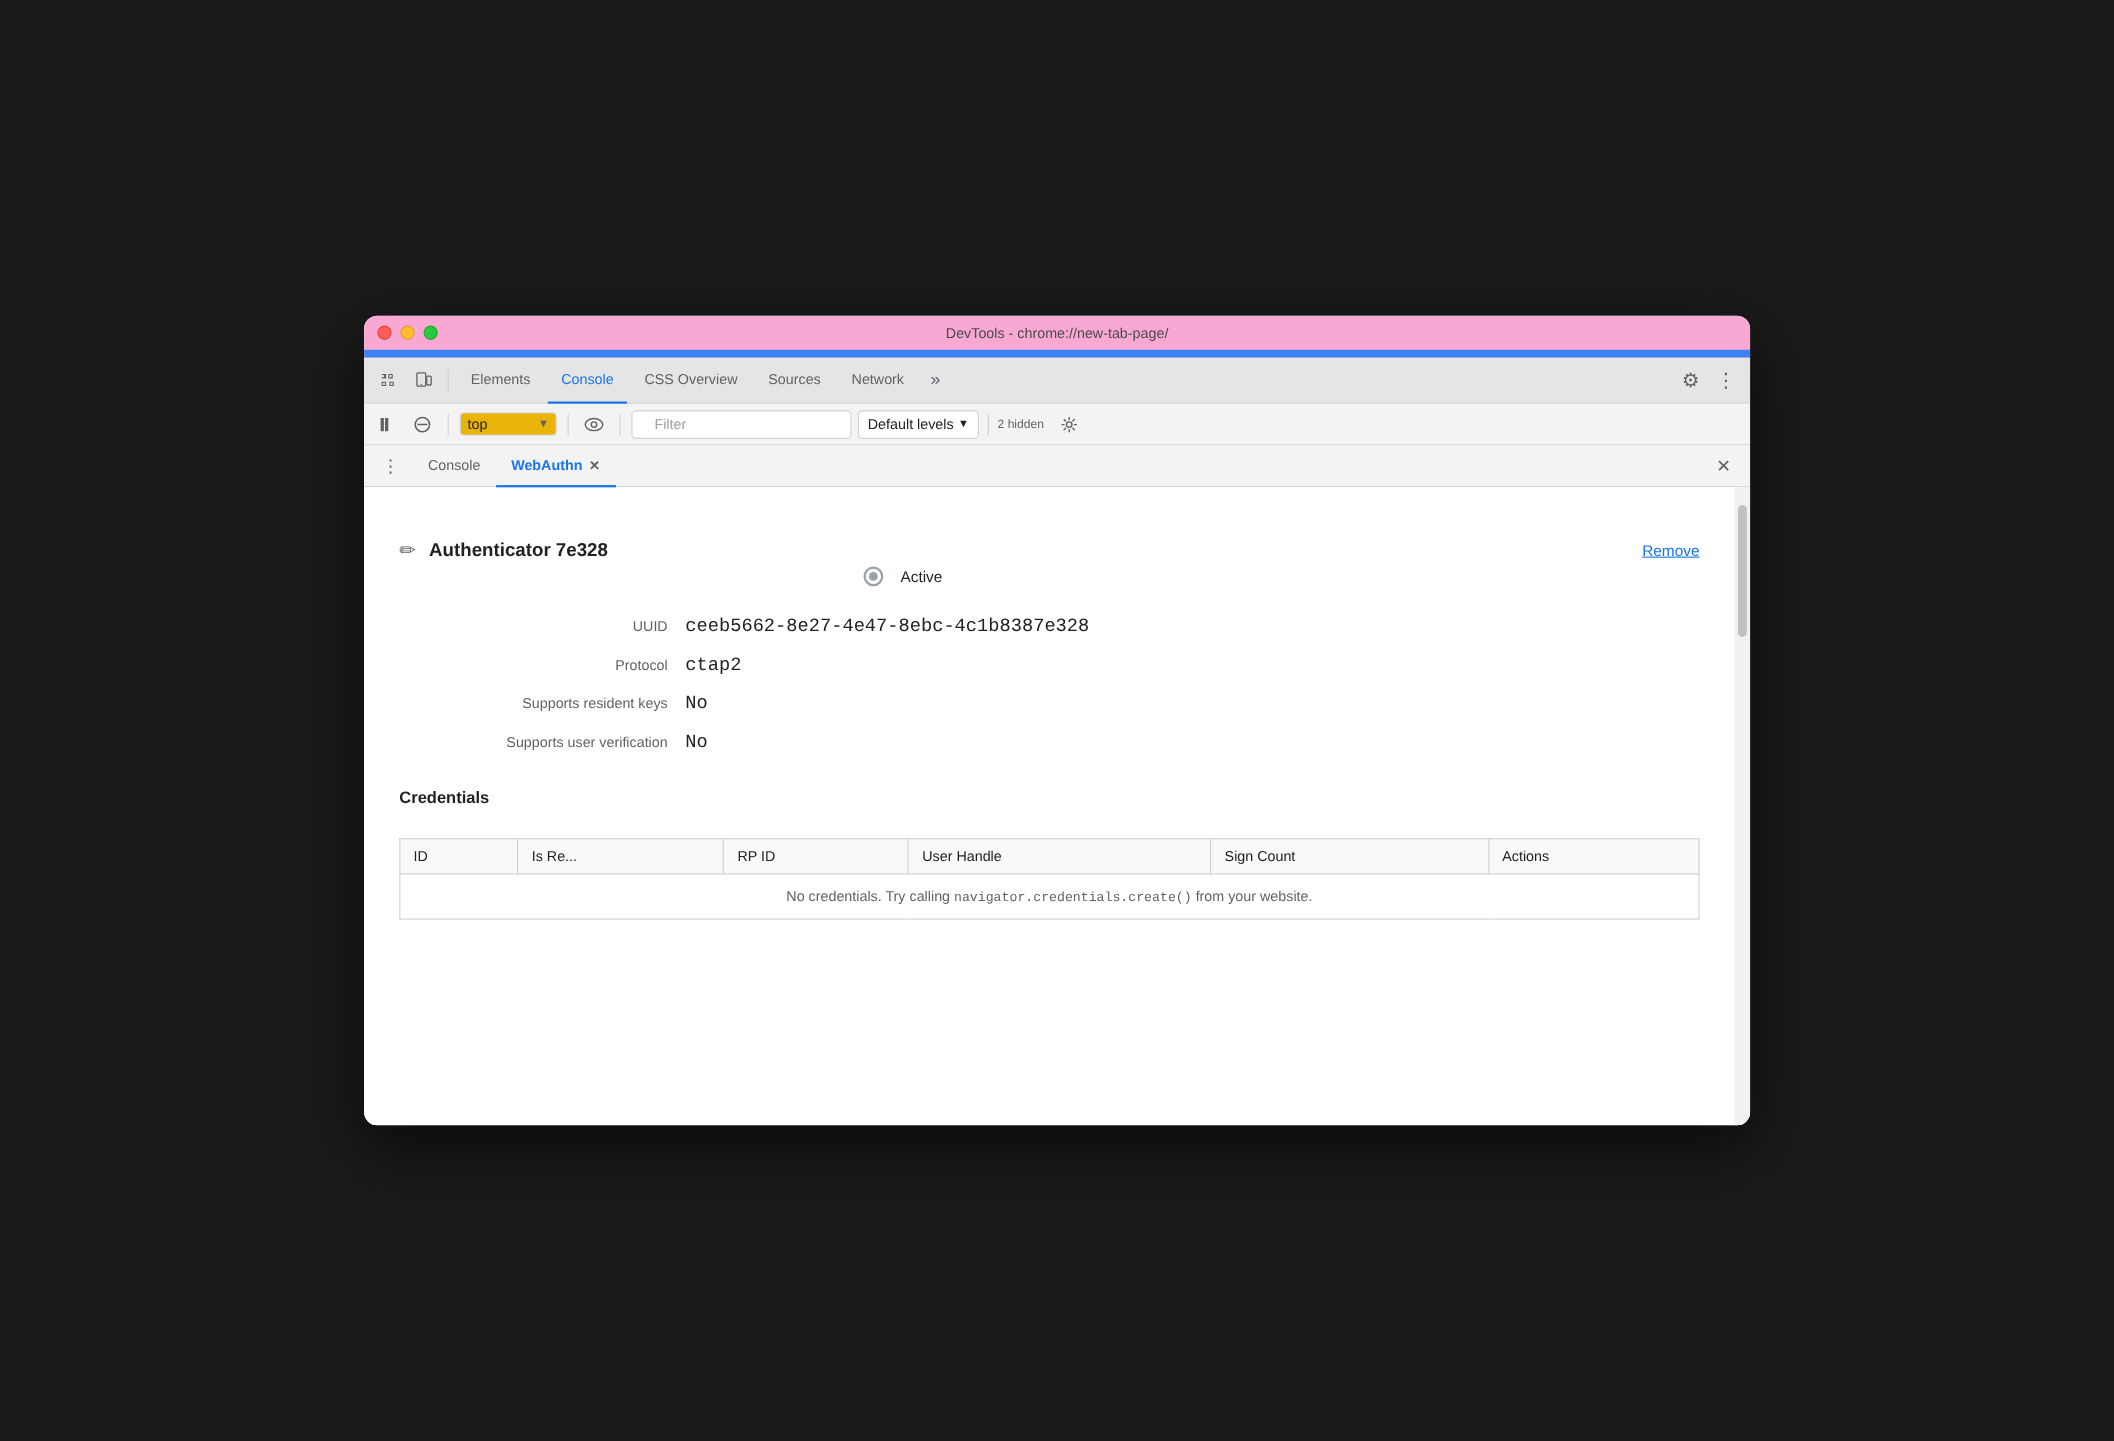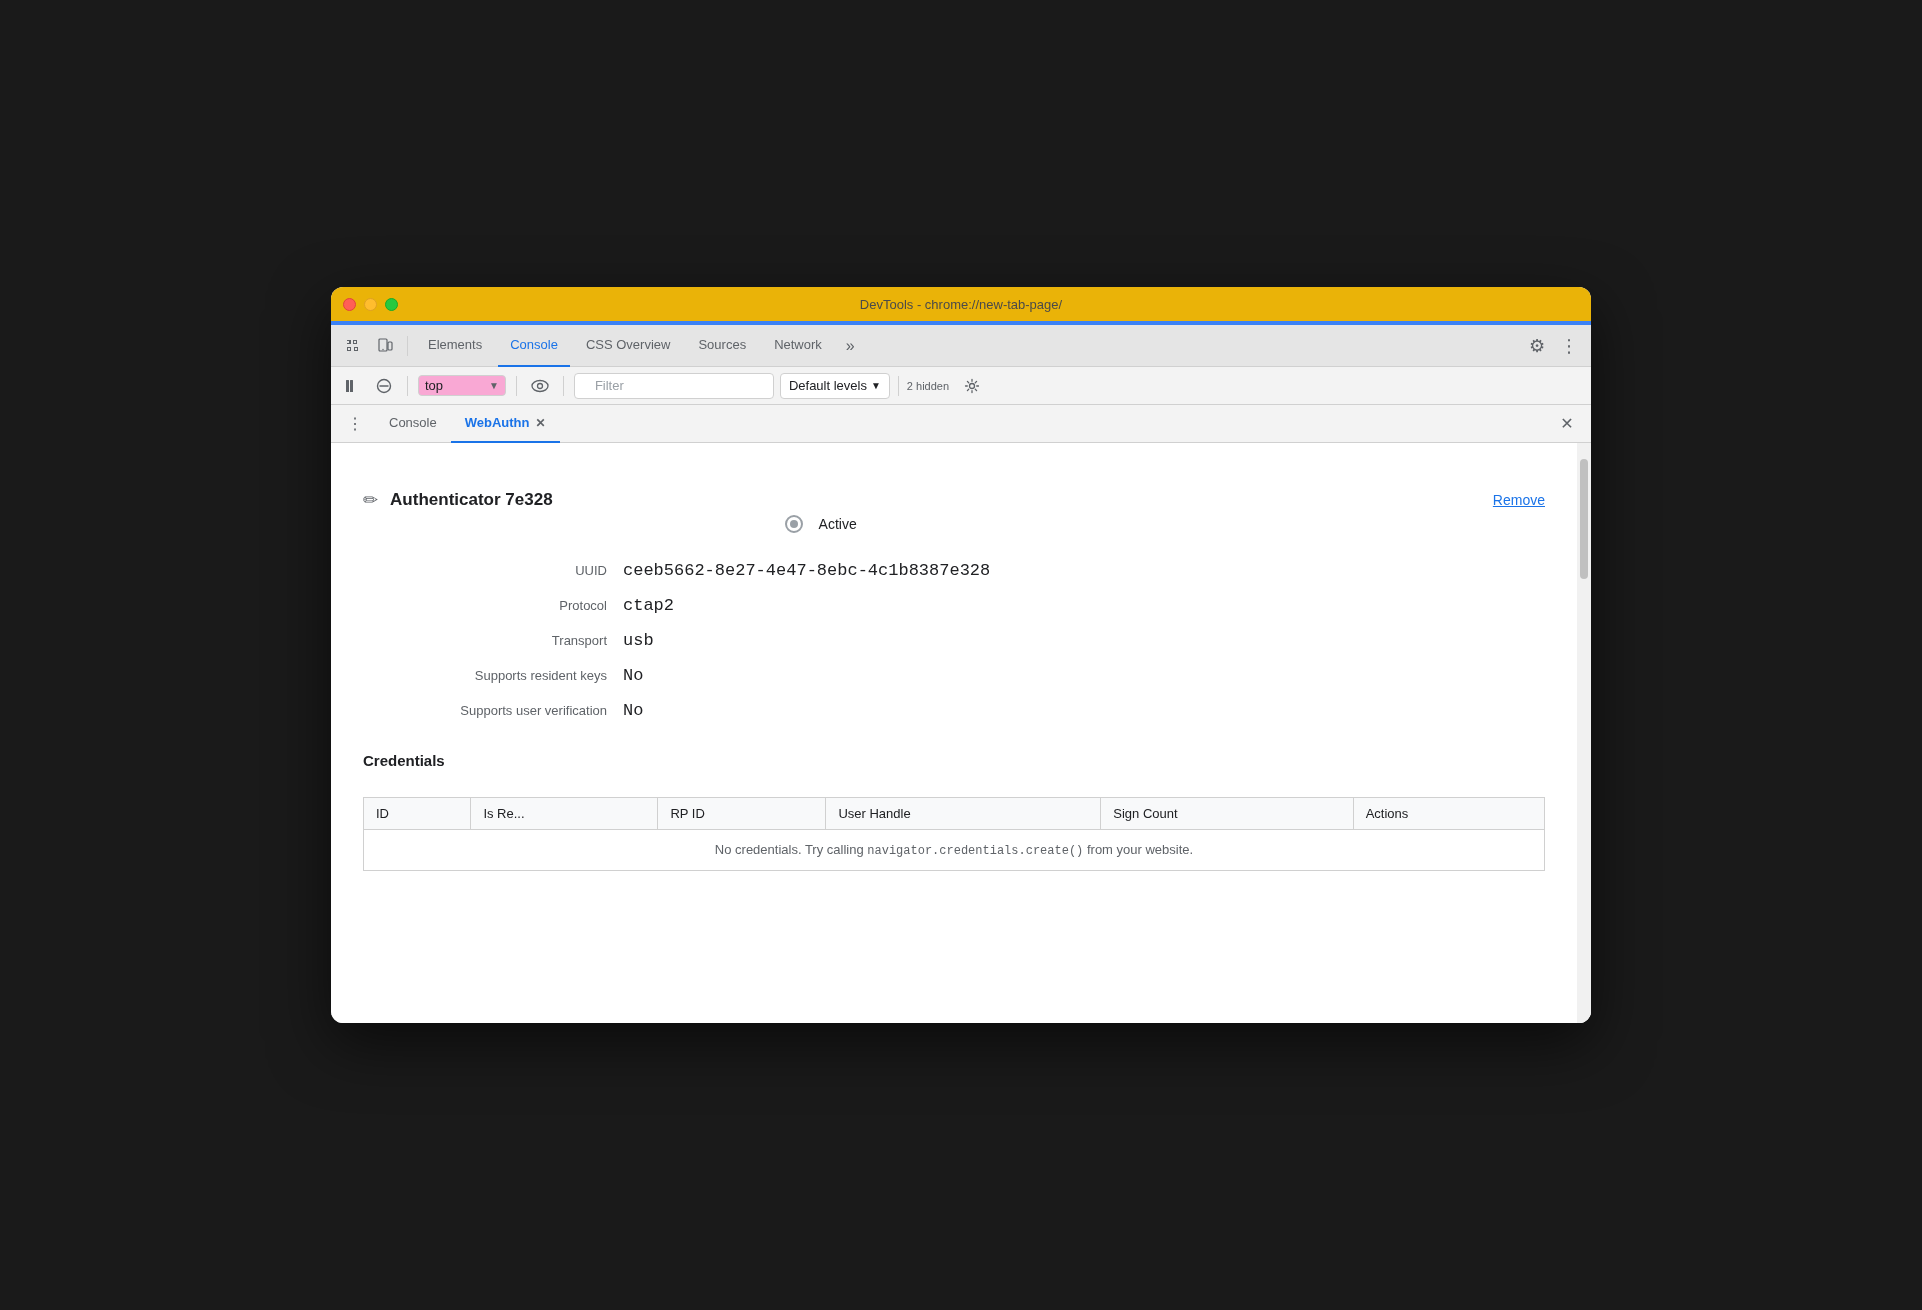--- a/index.html
+++ b/index.html
@@ -16,26 +16,26 @@
     .window {
       width: 1260px;
       background: #ffffff;
       border-radius: 12px;
       box-shadow: 0 20px 60px rgba(0,0,0,0.6);
       overflow: hidden;
     }
 
     
     .title-bar {
-      background: #eab308;
+      background: #f9a8d4;
       height: 38px;
       display: flex;
       align-items: center;
       padding: 0 12px;
-      border-bottom: 4px solid #3b82f6;
+      border-bottom: 7px solid #3b82f6;
       position: relative;
     }
 
     .traffic-lights {
       display: flex;
       gap: 8px;
     }
 
     .traffic-light {
       width: 13px;
@@ -164,21 +164,21 @@
       border: none;
       background: transparent;
     }
 
     .context-select-container {
       display: flex;
       align-items: center;
       gap: 4px;
       border: 1px solid #d0d0d0;
       border-radius: 4px;
-      background: #f9a8d4;
+      background: #eab308;
       padding: 2px 6px;
       cursor: pointer;
     }
 
     .context-select-text {
       font-size: 13px;
       color: #202124;
       min-width: 60px;
     }
 
@@ -608,24 +608,20 @@
         <div class="detail-row">
           <span class="detail-label">UUID</span>
           <span class="detail-value">ceeb5662-8e27-4e47-8ebc-4c1b8387e328</span>
         </div>
 
         <div class="detail-row">
           <span class="detail-label">Protocol</span>
           <span class="detail-value">ctap2</span>
         </div>
 
-        <div class="detail-row">
-          <span class="detail-label">Transport</span>
-          <span class="detail-value">usb</span>
-        </div>
 
         <div class="detail-row">
           <span class="detail-label">Supports resident keys</span>
           <span class="detail-value">No</span>
         </div>
 
         <div class="detail-row">
           <span class="detail-label">Supports user verification</span>
           <span class="detail-value">No</span>
         </div>

